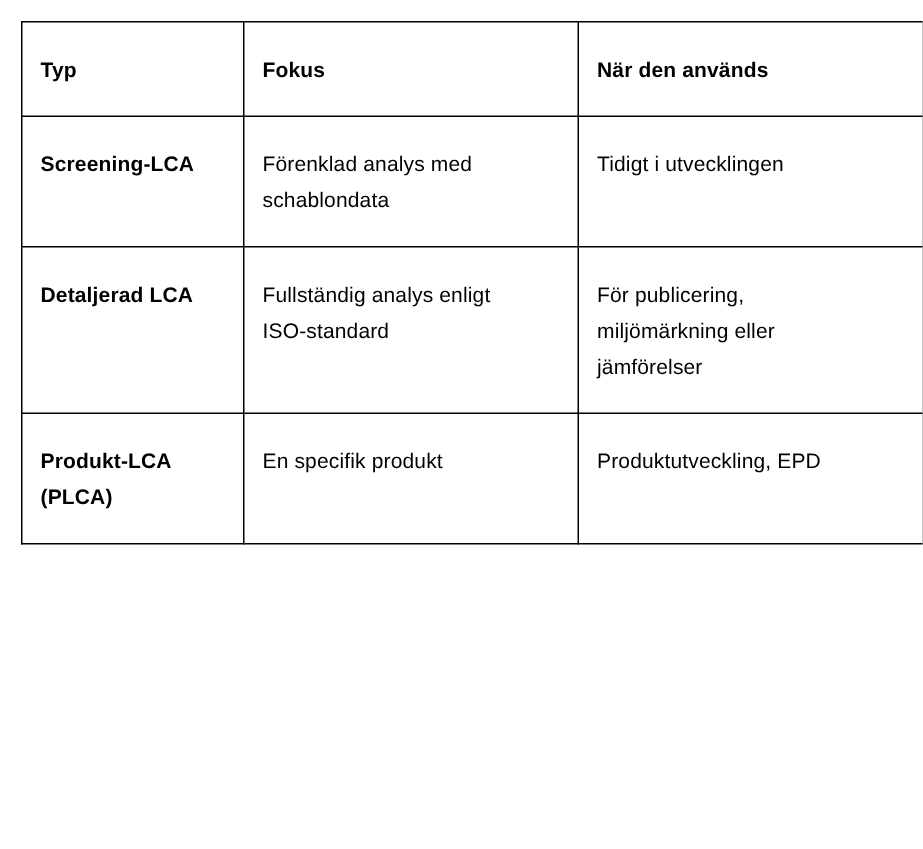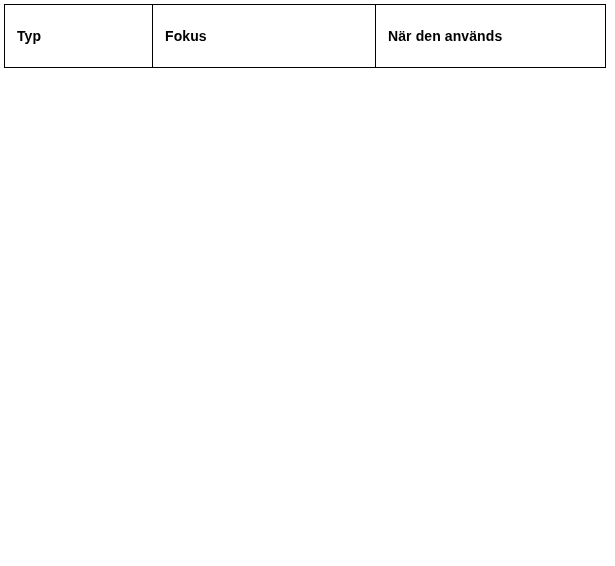--- a/index.html
+++ b/index.html
@@ -6,21 +6,21 @@
     margin: 0;
     padding: 0;
     background: #ffffff;
     font-family: "Liberation Sans", sans-serif;
     color: #000000;
   }
   .page {
     width: 555px;
     height: 566px;
     box-sizing: border-box;
-    padding: 4px;
+    padding: 14px;
     background: #ffffff;
   }
   table.lca-table {
     border-collapse: collapse;
     table-layout: fixed;
     width: 601px;
   }
   col.c1 { width: 148px; }
   col.c2 { width: 223px; }
   col.c3 { width: 230px; }
@@ -55,15 +55,35 @@
       <col class="c3">
     </colgroup>
     <thead>
       <tr>
         <th>Typ</th>
         <th>Fokus</th>
         <th>När den används</th>
       </tr>
     </thead>
     <tbody>
+      <tr>
+        <th>Screening-LCA</th>
+        <td>Förenklad analys med
+schablondata</td>
+        <td>Tidigt i utvecklingen</td>
+      </tr>
+      <tr>
+        <th>Detaljerad LCA</th>
+        <td>Fullständig analys enligt
+ISO-standard</td>
+        <td>För publicering,
+miljömärkning eller
+jämförelser</td>
+      </tr>
+      <tr>
+        <th>Produkt-LCA
+(PLCA)</th>
+        <td>En specifik produkt</td>
+        <td>Produktutveckling, EPD</td>
+      </tr>
     </tbody>
   </table>
 </div>
 
 </body></html>

